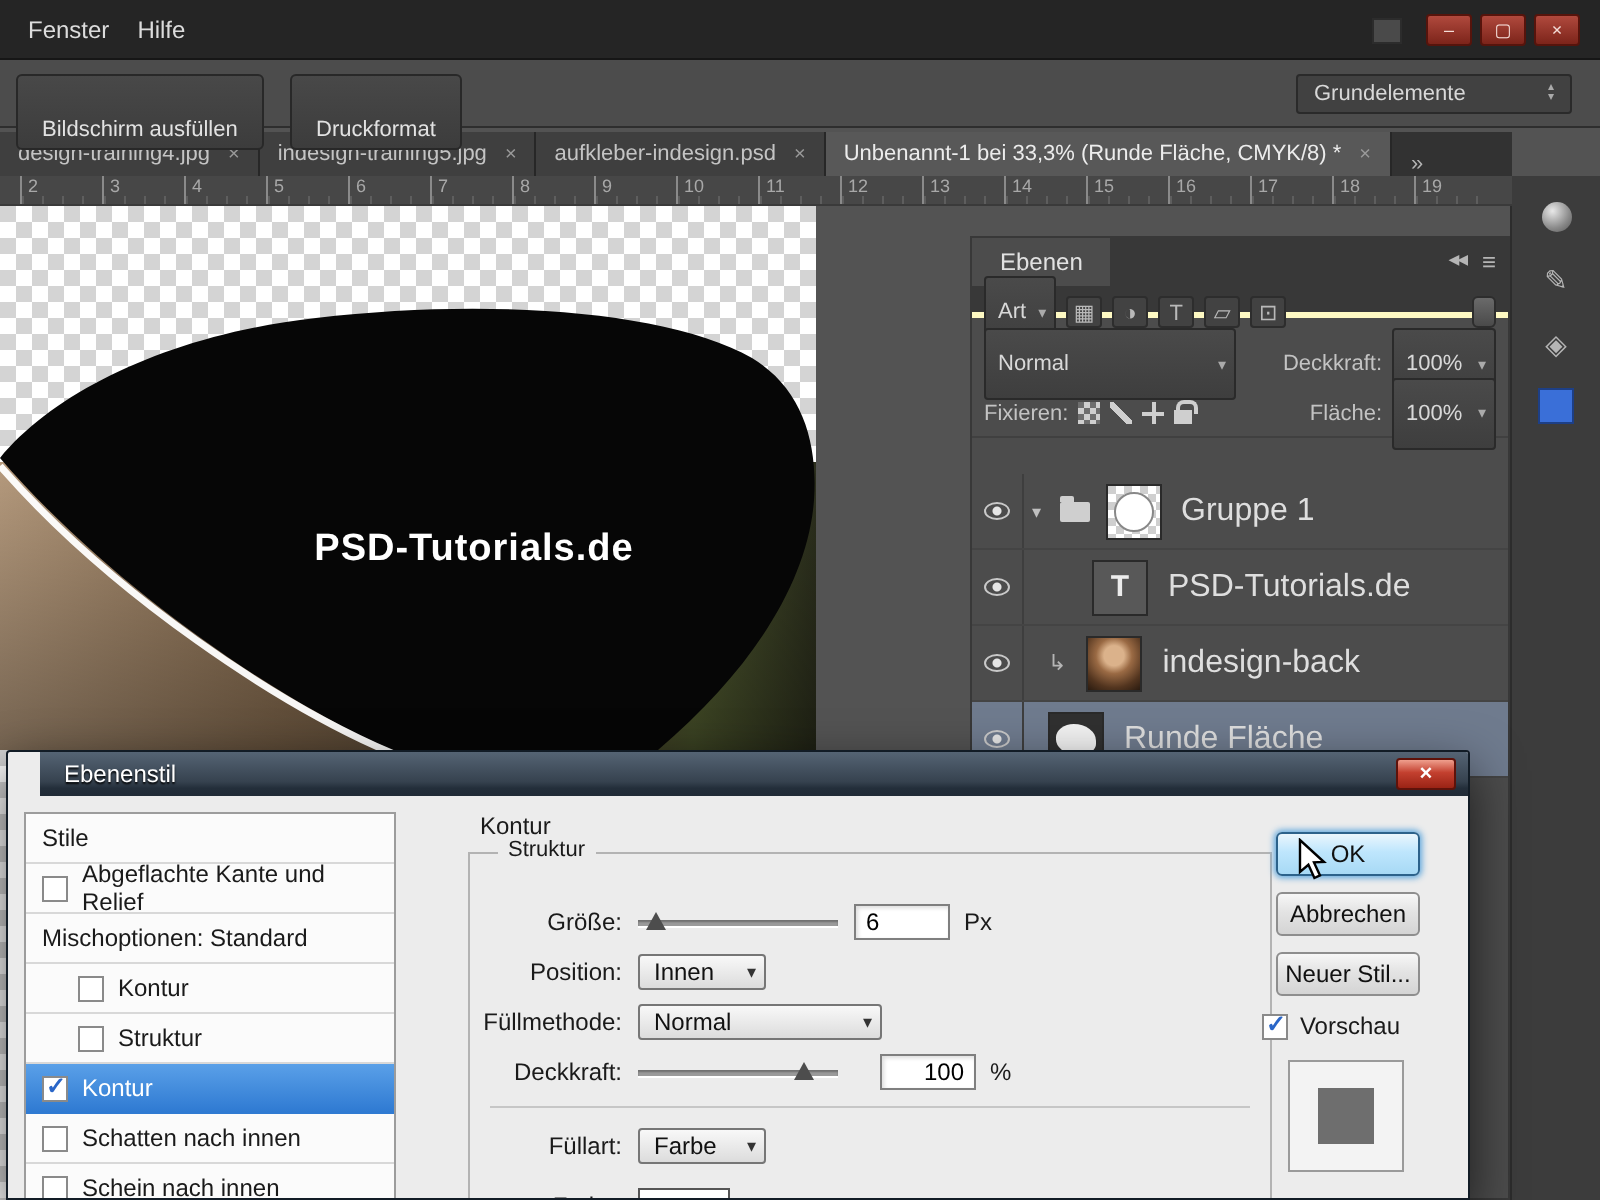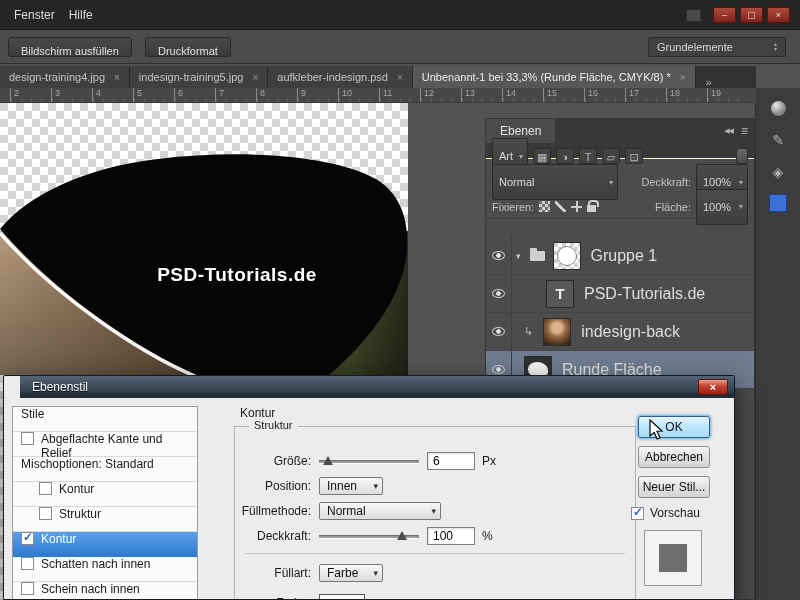--- a/index.html
+++ b/index.html
@@ -9,21 +9,21 @@
 
   
   #menubar{position:absolute;left:0;top:0;width:800px;height:30px;background:#252525;border-bottom:1px solid #161616;display:flex;align-items:center;padding-left:14px;gap:14px;z-index:5}
   .menu-item{font-size:12px;color:#dcdcdc;cursor:default}
   #winctl{position:absolute;right:10px;top:7px;display:flex;gap:4px;align-items:center}
   .appicon{width:15px;height:13px;background:#4a4a4a;border:1px solid #2c2c2c;margin-right:8px;display:inline-block}
   .winbtn{width:23px;height:16px;background:linear-gradient(#b0493d,#7c241a);border:1px solid #56140c;border-radius:2px;color:#f4ddd8;font-size:9px;line-height:13px;text-align:center}
 
   
   #optionsbar{position:absolute;left:0;top:30px;width:800px;height:34px;background:#4c4c4c;border-bottom:1px solid #2e2e2e;z-index:5}
-  .obtn{position:absolute;top:7px;height:20px;background:linear-gradient(#484848,#3c3c3c);border:1px solid #282828;border-radius:3px;color:#e2e2e2;font-size:11px;padding:4px 12px;line-height:18px}
+  .obtn{position:absolute;top:7px;height:20px;background:linear-gradient(#484848,#3c3c3c);border:1px solid #282828;border-radius:3px;color:#e2e2e2;font-size:11px;padding:18px 12px;line-height:18px}
   #btn-fill{left:8px}
   #btn-print{left:145px}
   #workspace{position:absolute;right:14px;top:7px;width:138px;height:20px;background:#414141;border:1px solid #2a2a2a;border-radius:2px;color:#d8d8d8;font-size:11px;display:flex;align-items:center;padding:0 8px}
   #workspace .spin{margin-left:auto;display:flex;flex-direction:column;font-size:6px;line-height:5px;color:#aaa}
 
   
   #tabbar{position:absolute;left:0;top:66px;width:756px;height:22px;background:#323232;display:flex;align-items:flex-end;z-index:4;overflow:hidden}
   .tab{height:22px;display:flex;align-items:center;padding:0 9px;background:#3f3f3f;border-right:1px solid #272727;font-size:11px;color:#c4c4c4;white-space:nowrap}
   .tab.active{background:#585858;color:#ececec}
   .tab-close{margin-left:9px;font-size:10px;color:#9a9a9a}
@@ -35,21 +35,21 @@
     background:repeating-linear-gradient(90deg,#5e5e5e 0 1px,transparent 1px 10px) left bottom/100% 4px no-repeat}
 
   
   #document{position:absolute;left:0;top:103px;width:408px;height:497px;z-index:1;
     background:conic-gradient(#ffffff 25%,#d4d4d4 0 50%,#ffffff 0 75%,#d4d4d4 0);background-size:16px 16px}
   #artwork{position:absolute;left:0;top:0}
   #logo-text{position:absolute;left:237px;top:172px;transform:translate(-50%,-50%);color:#ffffff;font-size:19px;font-weight:bold;letter-spacing:.5px;white-space:nowrap}
 
   
   #layers-panel{position:absolute;left:485px;top:118px;width:270px;height:482px;background:#4c4c4c;border:1px solid #383838;z-index:3;font-size:11px;color:#cfcfcf;overflow:hidden}
-  #lp-header{position:absolute;left:0;top:0;right:0;height:40px;background:#383838;border-bottom:1px solid #fef9c3}
+  #lp-header{position:absolute;left:0;top:0;right:0;height:40px;background:#383838;border-bottom:3px solid #fef9c3}
   #lp-tab{display:inline-block;height:24px;line-height:24px;padding:0 14px;background:#4c4c4c;color:#e2e2e2;font-size:12px}
   #lp-hicons{position:absolute;right:6px;top:5px;display:flex;gap:8px;color:#b5b5b5}
   #lp-hicons .g1{font-size:7px;letter-spacing:-1px;line-height:14px}
   #lp-hicons .g2{font-size:12px;line-height:14px}
 
   .lp-row{position:absolute;left:0;right:0;display:flex;align-items:center;padding:0 6px;gap:5px}
   #lp-filter{top:24px;height:26px}
   #lp-blend{top:50px;height:26px}
   #lp-lock{top:76px;height:24px;border-bottom:1px solid #404040}
   .dd-dark{height:36px;background:linear-gradient(#4a4a4a,#3e3e3e);border:1px solid #2a2a2a;border-radius:2px;display:inline-flex;align-items:center;padding:0 4px 0 6px;color:#d8d8d8;gap:6px}
@@ -92,21 +92,21 @@
   #dock-swatch{width:18px;height:18px;background:#3a6fd8;border:1px solid #1d3f86}
 
   
   #dialog{position:absolute;left:3px;top:375px;width:732px;height:225px;z-index:10;border:1px solid #121c26;border-radius:2px 2px 0 0;box-shadow:0 10px 26px rgba(0,0,0,.65);overflow:hidden;background:#ececec}
   #dlg-title{position:absolute;left:16px;top:0;right:0;height:33px;background:linear-gradient(#556474 0%,#36424f 45%,#232e3a 55%,#1b242e 100%);color:#fff;font-size:12px;line-height:22px;padding-left:12px;text-shadow:0 1px 1px #000}
   #dlg-close{position:absolute;right:6px;top:3px;width:30px;height:16px;background:linear-gradient(#f0a violet,#c3402f);background:linear-gradient(#ef9f8d,#c3402f 45%,#9a2315);border:1px solid #5e120a;border-radius:2px;color:#fff;font-size:11px;font-weight:bold;line-height:14px;text-align:center}
   #dlg-body{position:absolute;left:0;top:22px;right:0;bottom:0;background:#ececec}
 
   
   #style-list{position:absolute;left:8px;top:8px;width:186px;height:210px;background:#fafafa;border:1px solid #9c9c9c}
-  .lsrow{height:25px;display:flex;gap:7px;padding:0 8px;font-size:12px;color:#1a1a1a;border-bottom:1px solid #d8d8d8;background:#fbfbfb}
+  .lsrow{height:25px;display:flex;align-items:center;gap:7px;padding:0 8px;font-size:12px;color:#1a1a1a;border-bottom:1px solid #d8d8d8;background:#fbfbfb}
   .lsrow.indent{padding-left:26px}
   .lsrow.selected{background:linear-gradient(#5aa0e8,#2f7ad2);color:#fff;border-bottom-color:#2f7ad2}
   .cb{width:13px;height:13px;background:#fff;border:1px solid #8a8a8a;position:relative;flex:0 0 auto}
   .cb i{position:absolute;left:1px;top:-3px;font-style:normal;font-size:12px;font-weight:bold;color:#2a66c8}
 
   
   #section-title{position:absolute;left:236px;top:8px;font-size:12px;color:#1a1a1a}
   #grp{position:absolute;left:230px;top:28px;width:402px;height:400px;border:1px solid #b3b3b3}
   #grp-legend{position:absolute;left:14px;top:-8px;background:#ececec;padding:0 5px;font-size:11px;color:#1a1a1a}
   .frow{position:absolute;left:0;height:20px;display:flex;align-items:center;font-size:12px;color:#1a1a1a}
@@ -391,21 +391,21 @@
             <span class="arr">▾</span>
           </span>
         </div>
 
         <div class="frow" style="top:99px">
           <span class="flabel">Deckkraft:</span>
           <span class="slider">
             <span class="track"></span>
               <span class="sthumb" style="left:78px"></span>
           </span>
-          <input class="numbox" style="margin-left: 8px;" value="100">
+          <input class="numbox" style="margin-left: 21px; text-align: right;" value="100">
           <span class="unit">%</span>
         </div>
 
         <div class="gdivider"></div>
 
         <div class="frow" style="top:136px">
           <span class="flabel">Füllart:</span>
           <span class="dd" style="width:64px">
             <span>Farbe</span>
             <span class="arr">▾</span>

